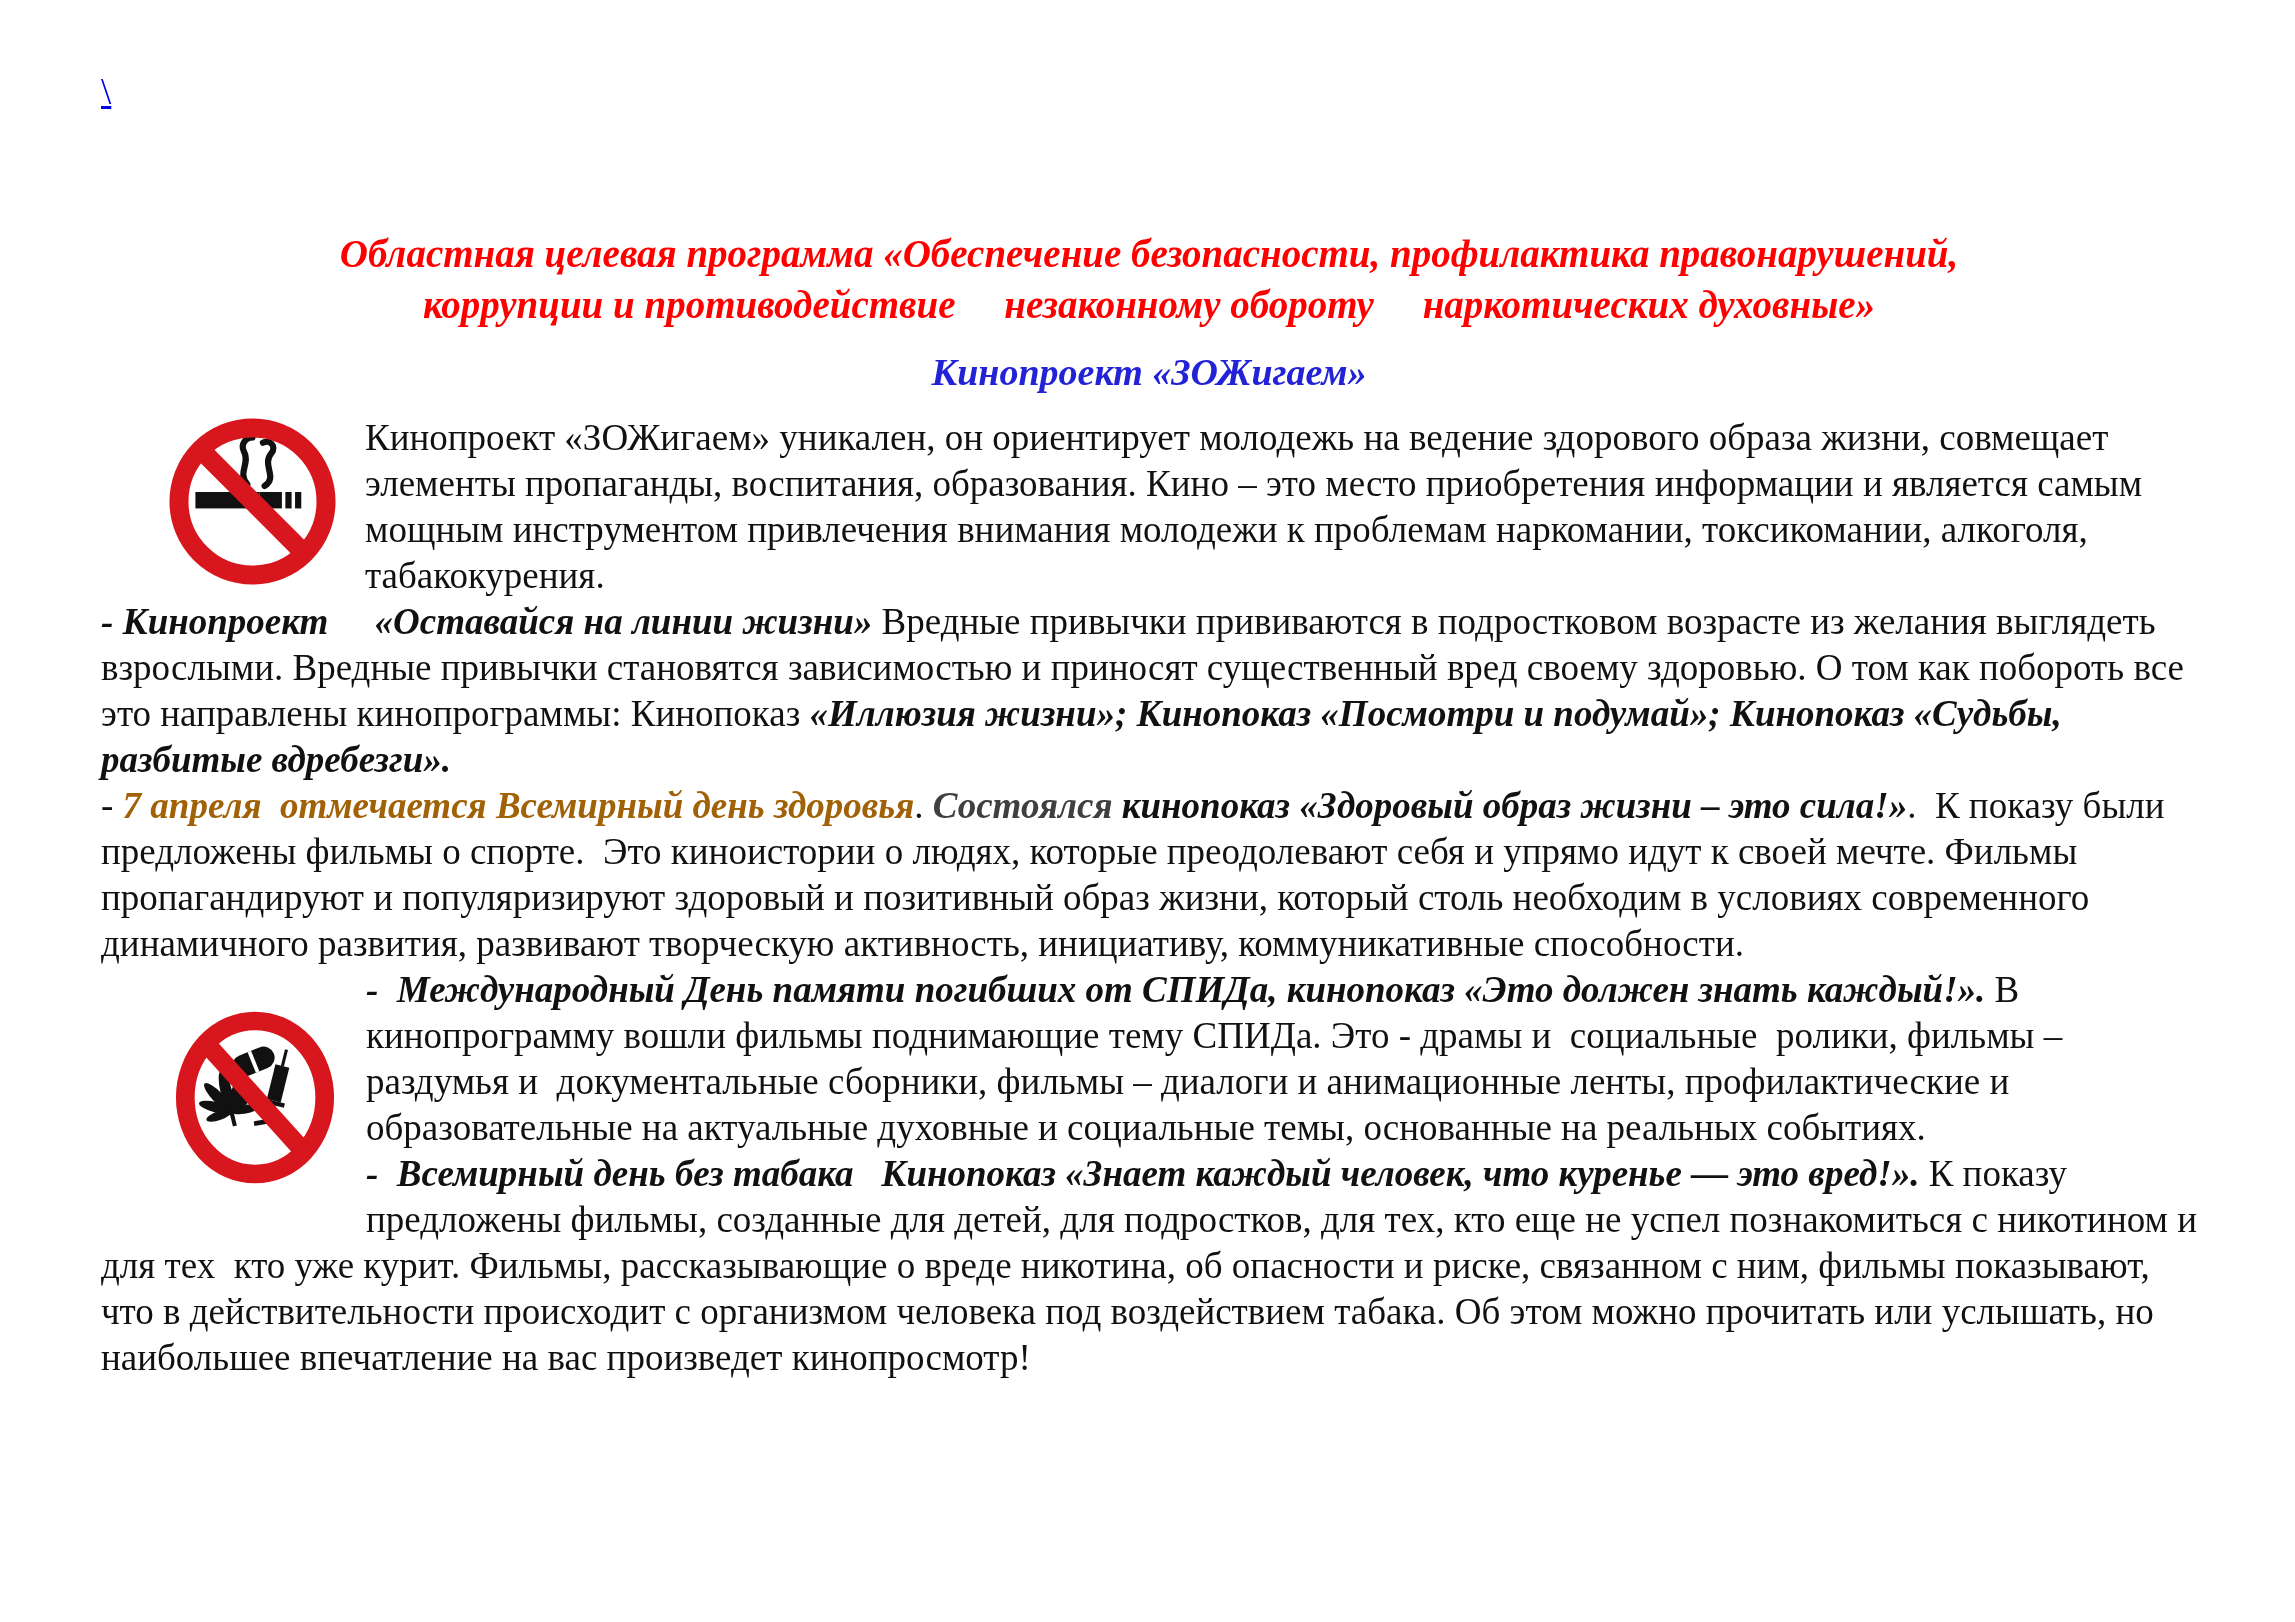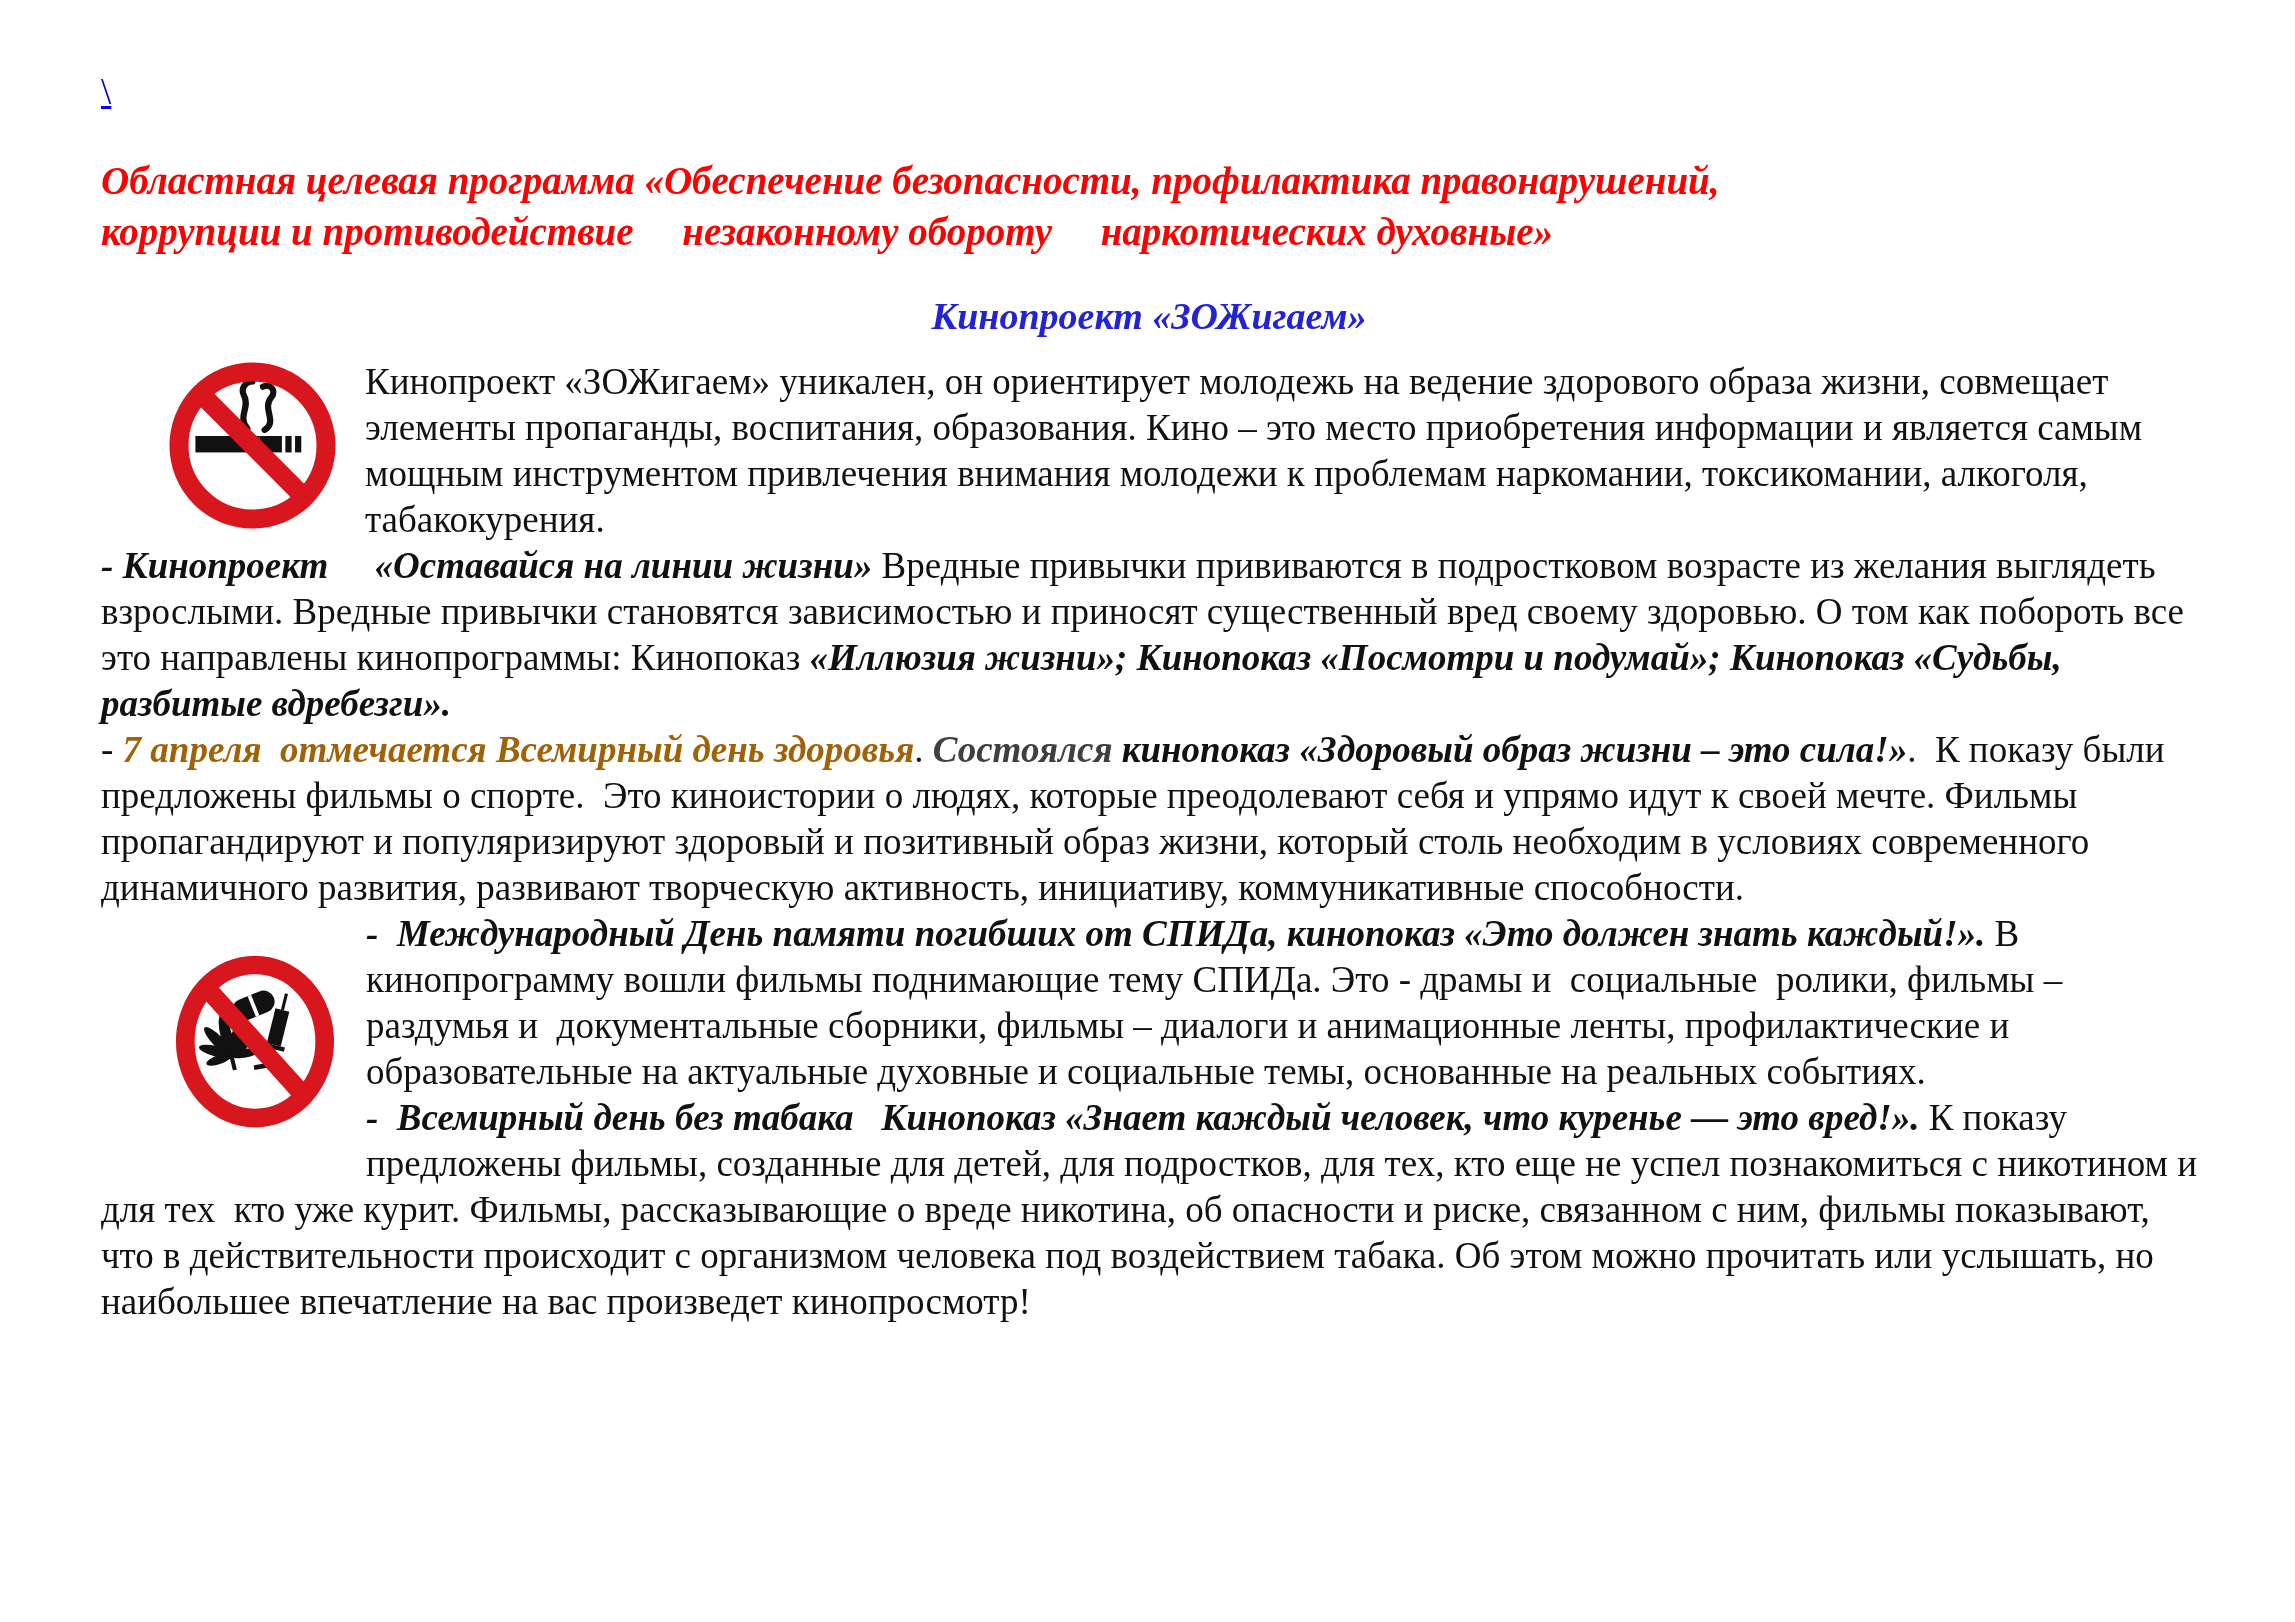--- a/index.html
+++ b/index.html
@@ -4,26 +4,26 @@
 <style>
   html,body{margin:0;padding:0;background:#ffffff;}
   .page{
     width:2295px;height:1623px;background:#ffffff;position:relative;overflow:hidden;
     font-family:"Liberation Serif","DejaVu Serif",serif;color:#111111;
     box-sizing:border-box;padding:69px 98px 0 101px;
   }
   .backslash-row{font-size:37px;line-height:46px;}
   .backslash-row a{color:#0000ee;text-decoration:underline;cursor:pointer;}
   .title{
-    margin-top:40px;text-align:left;
+    margin-top:113px;text-align:center;
     font-size:39px;line-height:51px;font-weight:bold;font-style:italic;
     color:#ff0000;white-space:pre-wrap;
   }
   .subtitle{
-    margin-top:36px;text-align:center;
+    margin-top:19px;text-align:center;
     font-size:38px;line-height:46px;font-weight:bold;font-style:italic;
     color:#2222d6;
   }
   .body-text{margin-top:20px;}
   .para{
     margin:0;font-size:37px;line-height:46px;white-space:pre-wrap;
     text-align:left;color:#111111;
   }
   .bi{font-weight:bold;font-style:italic;text-align:right;}
   .rbi{font-weight:bold;font-style:italic;color:#a16207;}

